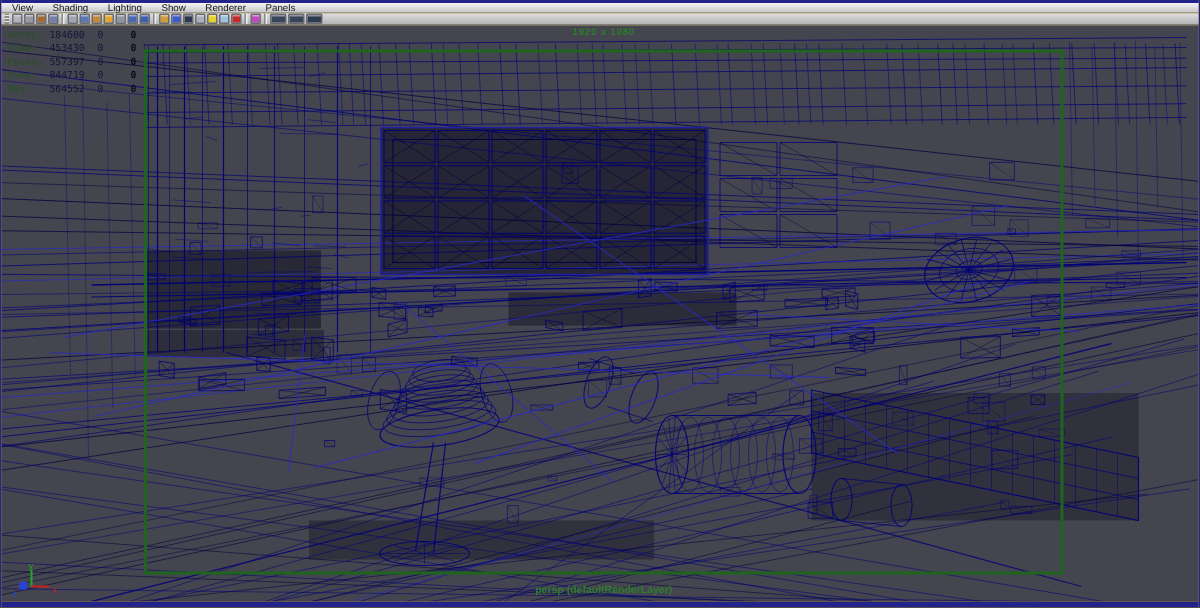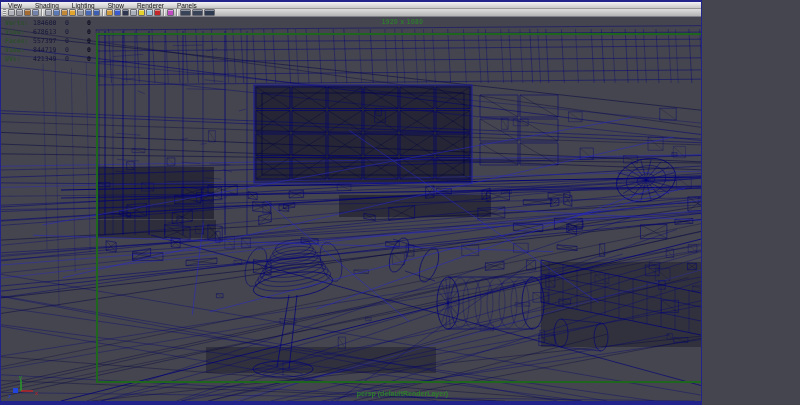--- a/index.html
+++ b/index.html
@@ -1,18 +1,18 @@
 <!DOCTYPE html>
 <html><head>
 <meta charset="utf-8">
 <style>
   * { margin:0; padding:0; box-sizing:border-box; }
   html,body { width:800px; height:405px; overflow:hidden; }
   body { font-family:"Liberation Sans", sans-serif; background:#45454f; }
-  .window { position:relative; width:702px; height:405px; display:flex; flex-direction:column;
+  .window { position:relative; width:800px; height:405px; display:flex; flex-direction:column;
             border-left:1px solid #23238c; border-right:1px solid #23238c; background:#eab308; }
   .top-strip { height:2px; background:#23238c; }
   .bottom-strip { height:4px; background:#23238c; }
   .menubar { height:7px; background:linear-gradient(#f4f4f4,#c8c8c8); border-bottom:1px solid #9a9a9a;
              display:flex; align-items:center; gap:13px; padding-left:7px;
              font-size:6.5px; line-height:7px; color:#141414; }
   .menu-item { cursor:default; white-space:nowrap; }
   .toolbar { height:8px; background:linear-gradient(#dedede,#b4b4b4); border-bottom:1px solid #808088;
              display:flex; align-items:center; gap:1px; padding-left:2px; }
   .t-handle { width:3px; height:7px; margin-right:1px;
@@ -736,39 +736,39 @@
 
     <div class="hud">
       <div class="hud-row">
         <span class="hud-label">Verts:</span>
         <span class="hud-val">184600</span>
         <span class="hud-val">0</span>
         <span class="hud-comp">0</span>
       </div>
       <div class="hud-row">
         <span class="hud-label">View:</span>
-        <span class="hud-val">678613</span>
+        <span class="hud-val">453430</span>
         <span class="hud-val">0</span>
         <span class="hud-comp">0</span>
       </div>
       <div class="hud-row">
         <span class="hud-label">Faces:</span>
         <span class="hud-val">557397</span>
         <span class="hud-val">0</span>
         <span class="hud-comp">0</span>
       </div>
       <div class="hud-row">
         <span class="hud-label">View:</span>
         <span class="hud-val">844719</span>
         <span class="hud-val">0</span>
         <span class="hud-comp">0</span>
       </div>
       <div class="hud-row">
         <span class="hud-label">UVs:</span>
-        <span class="hud-val">421349</span>
+        <span class="hud-val">564552</span>
         <span class="hud-val">0</span>
         <span class="hud-comp">0</span>
       </div>
     </div>
 
     <div class="cam-label">persp (defaultRenderLayer)</div>
 
     <svg class="axis" width="34" height="26" viewBox="0 0 34 26">
       <line x1="13" y1="17" x2="13" y2="6" stroke="#22aa22" stroke-width="1.3"></line>
       <line x1="13" y1="17" x2="25" y2="17" stroke="#cc2222" stroke-width="1.3"></line>

